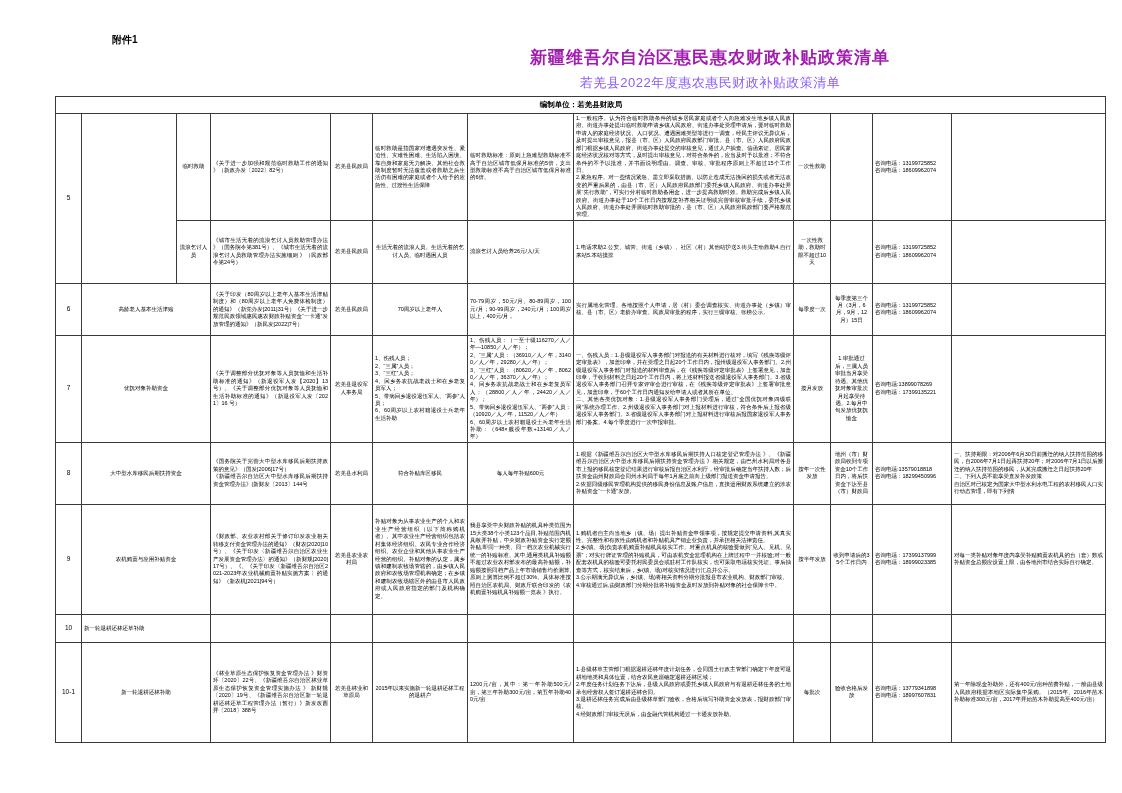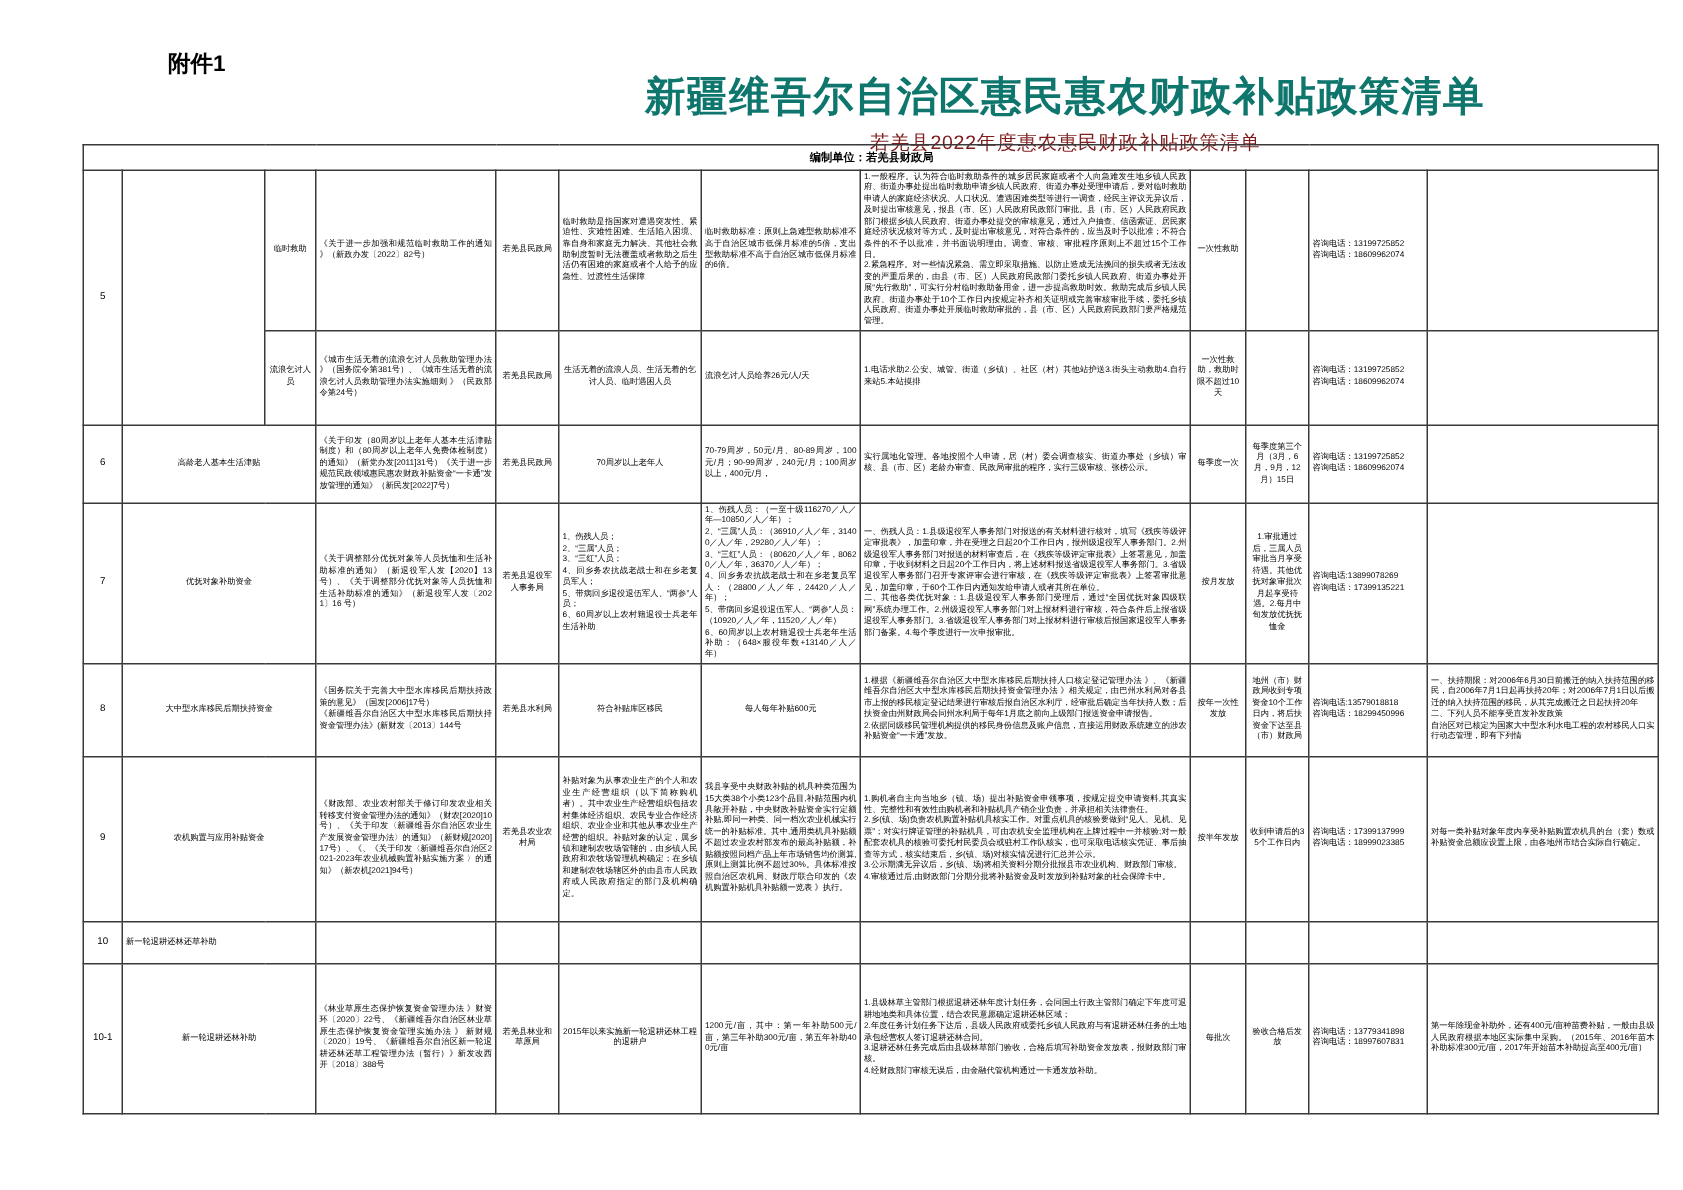--- a/index.html
+++ b/index.html
@@ -1,21 +1,21 @@
 <!DOCTYPE html>
 <html><head>
 <meta charset="utf-8">
 <style>
   html,body{margin:0;padding:0;background:#fff;}
   .page{position:relative;width:1122px;height:793px;background:#fff;overflow:hidden;
         font-family:"Liberation Sans",sans-serif;color:#000;}
-  .attachment{position:absolute;left:75px;top:33px;font-size:15px;font-weight:600;padding-left:37px;}
+  .attachment{position:absolute;left:75px;top:33px;font-size:10px;font-weight:600;padding-left:37px;}
   .headwrap{position:absolute;left:300px;top:48px;width:820px;text-align:center;}
-  .title{font-size:27px;font-weight:bold;color:#0f766e;letter-spacing:1px;line-height:1.2;}
-  .subtitle{font-size:13px;font-weight:500;color:#7f1d1d;margin-top:6px;letter-spacing:0.5px;}
+  .title{font-size:17px;font-weight:bold;color:#a21caf;letter-spacing:1px;line-height:1.2;}
+  .subtitle{font-size:13px;font-weight:500;color:#8b5cf6;margin-top:6px;letter-spacing:0.5px;}
   table.policy{position:absolute;left:55px;top:96px;width:1050px;border-collapse:collapse;
         table-layout:fixed;border:1.5px solid #222;}
   td{border:1px solid #3a3a3a;font-size:5.5px;line-height:1.35;padding:1px 2px;
      vertical-align:middle;text-align:center;white-space:pre-line;word-break:break-all;
      overflow:hidden;}
   td.l{text-align:justify;}
   td.unit{font-size:7.5px;font-weight:600;text-align:center;padding-left:3px;height:14px;}
   td.no{font-size:6.5px;}
   td.phone{text-align:left;word-break:normal;}
 </style>

